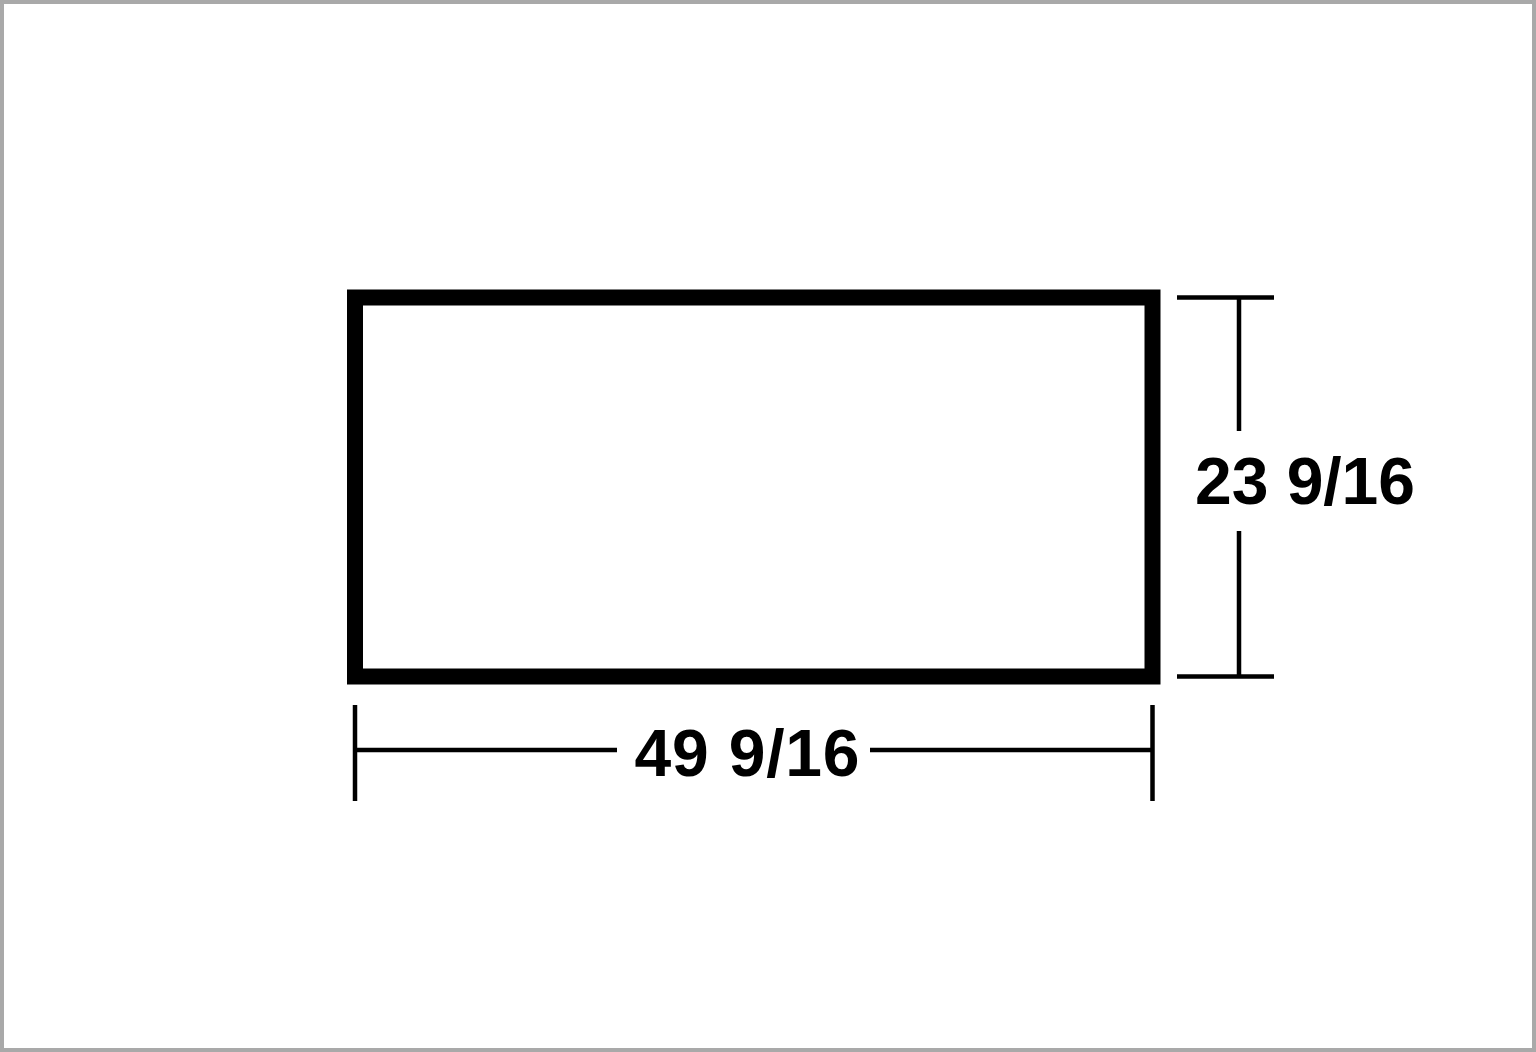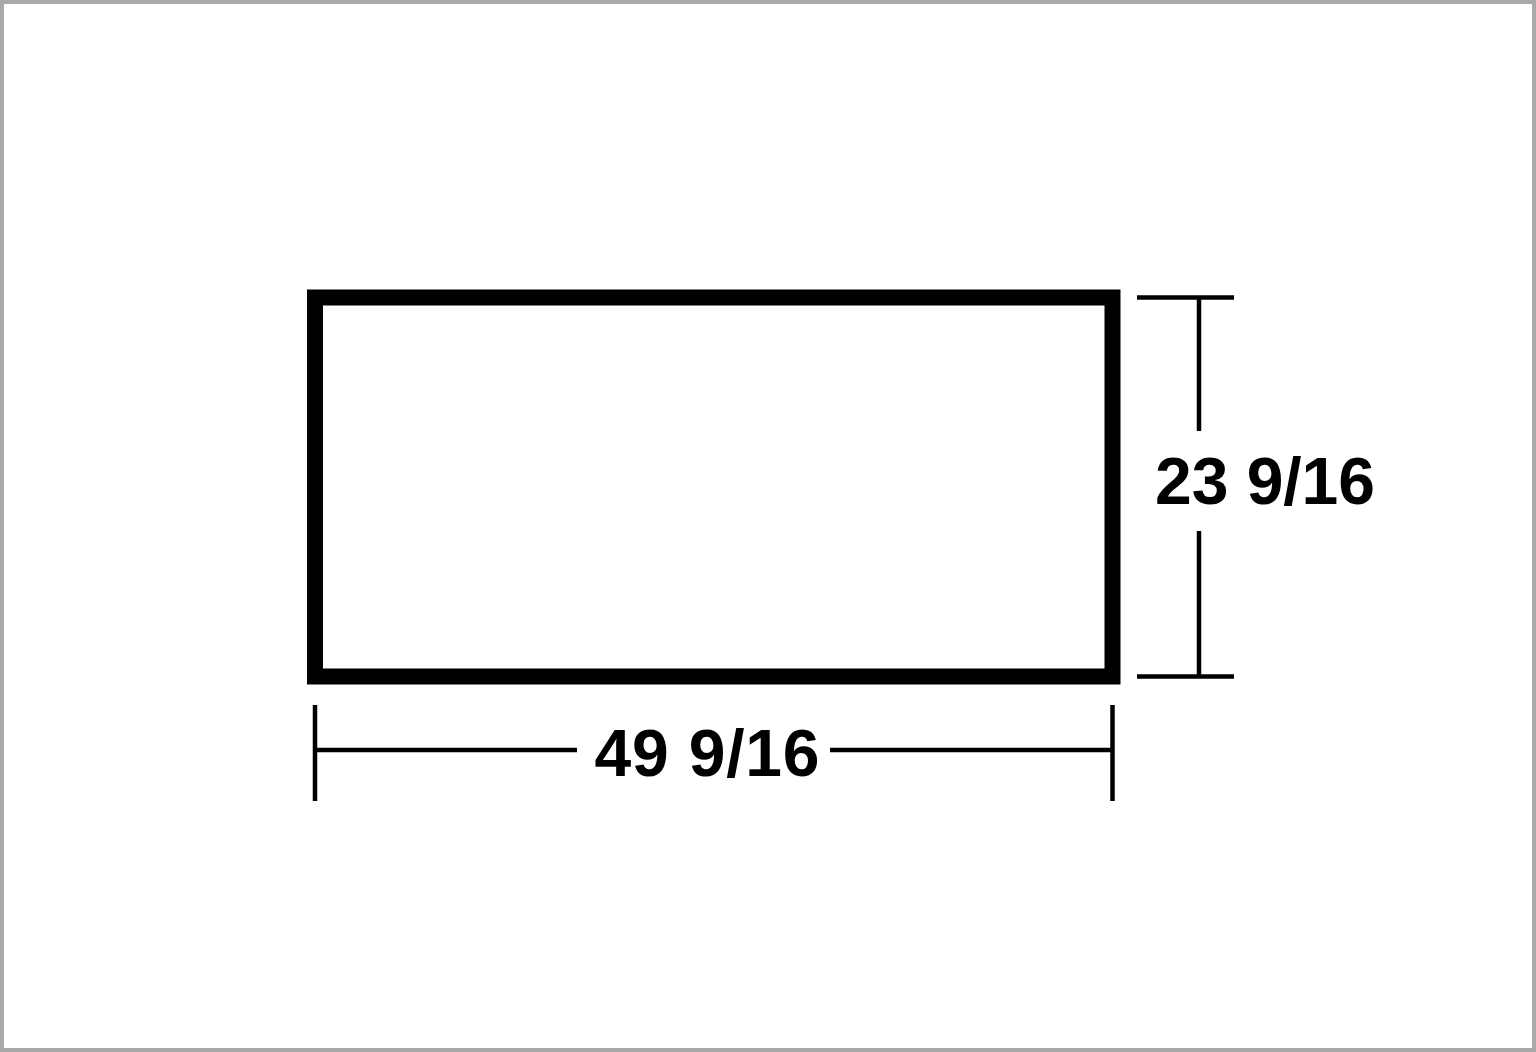--- a/index.html
+++ b/index.html
@@ -1,16 +1,16 @@
 <!DOCTYPE html>
 <html><head>
 <meta charset="utf-8">
 <style>
   html,body{margin:0;padding:0;background:#ffffff;}
-  #frame{position:fixed;left:0;top:0;width:1536px;height:1052px;box-sizing:border-box;border:4px solid #a9a9a9;}
+  #frame{position:fixed;left:0;top:0;width:1536px;height:1052px;box-sizing:border-box;border:4px solid #a9a9a9;padding-left:40px;}
   svg{display:block;}
   text{font-family:"Liberation Sans", sans-serif;font-weight:bold;fill:#000000;}
 </style>
 </head>
 <body>
 
 <div id="frame">
 <svg width="1528" height="1044" viewBox="4 4 1528 1044" xmlns="http://www.w3.org/2000/svg">
 
   <rect x="315" y="297.5" width="797.5" height="379" fill="none" stroke="#000000" stroke-width="16"></rect>

